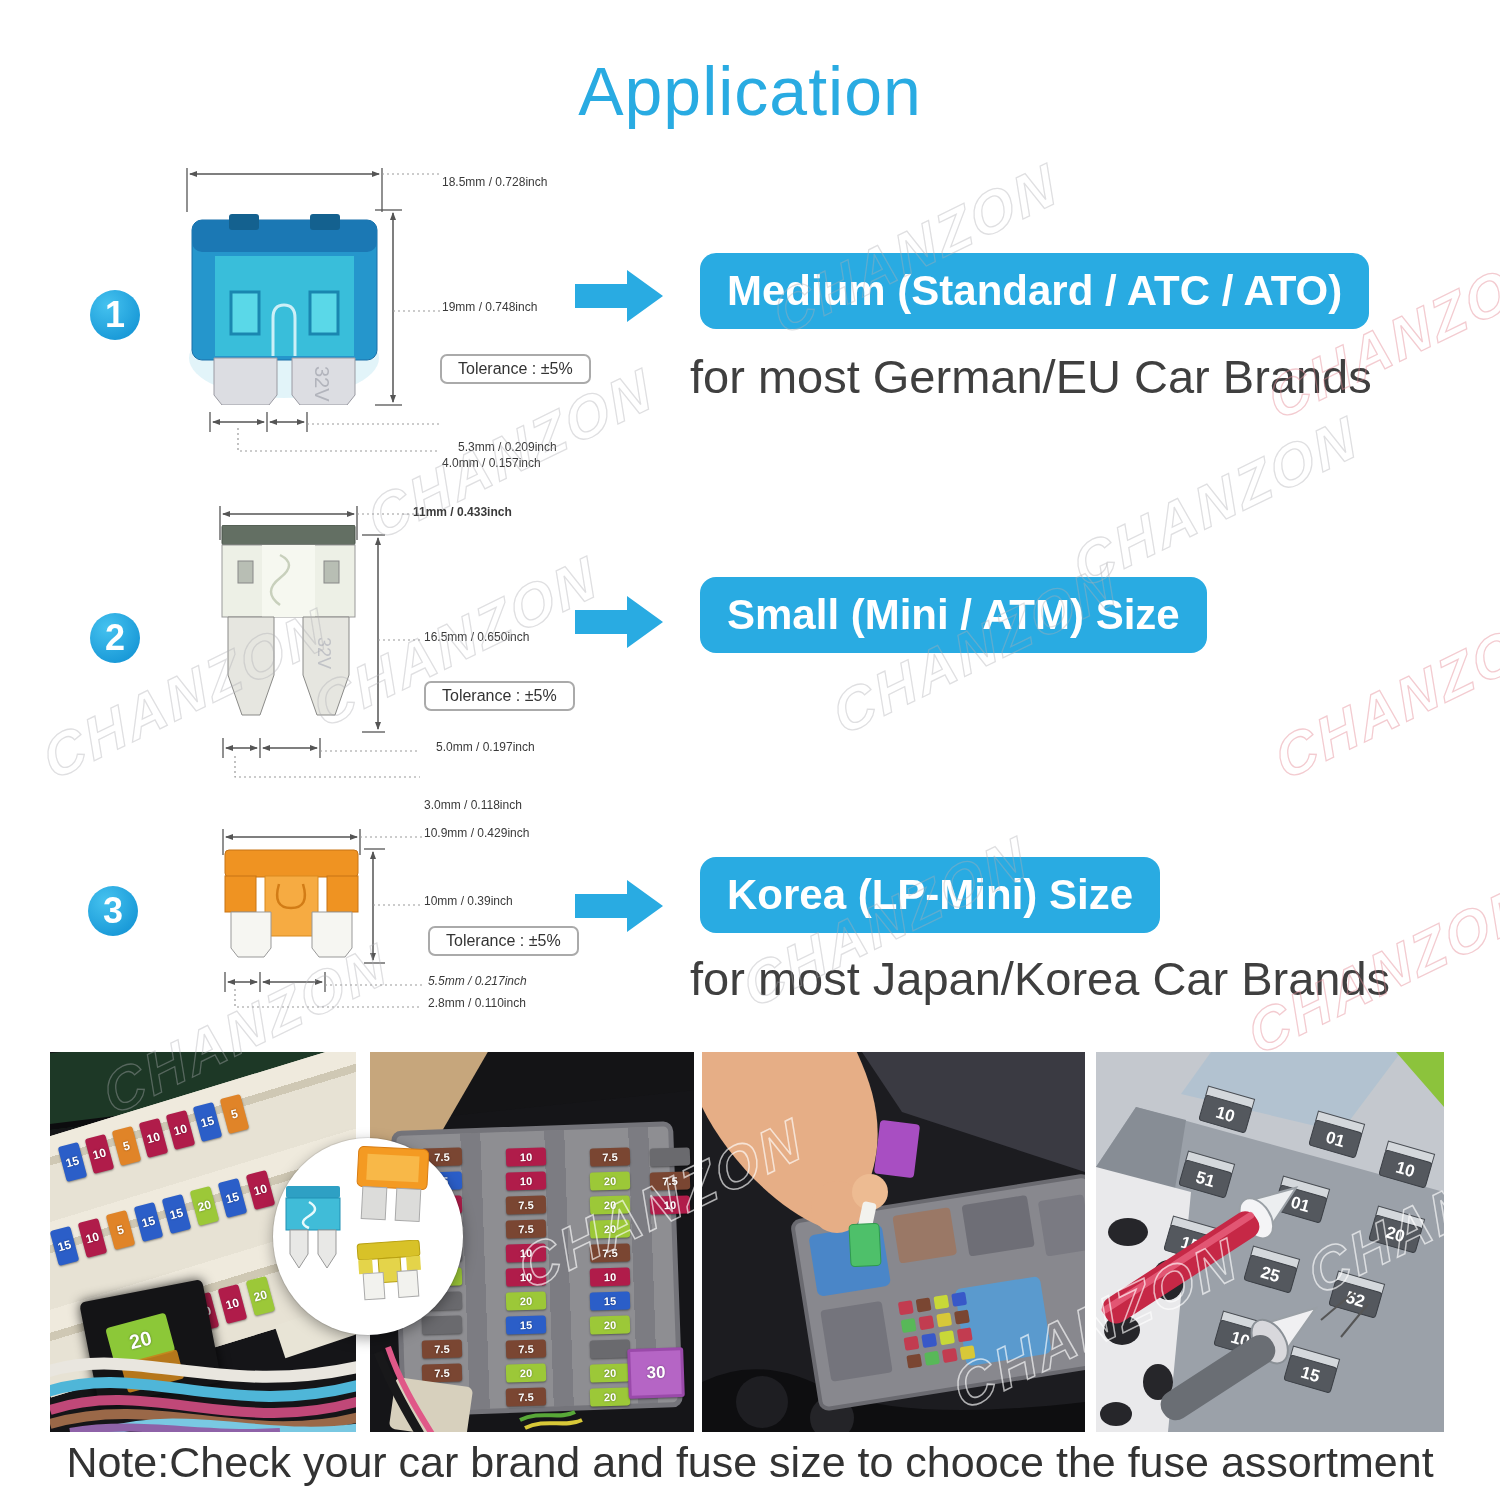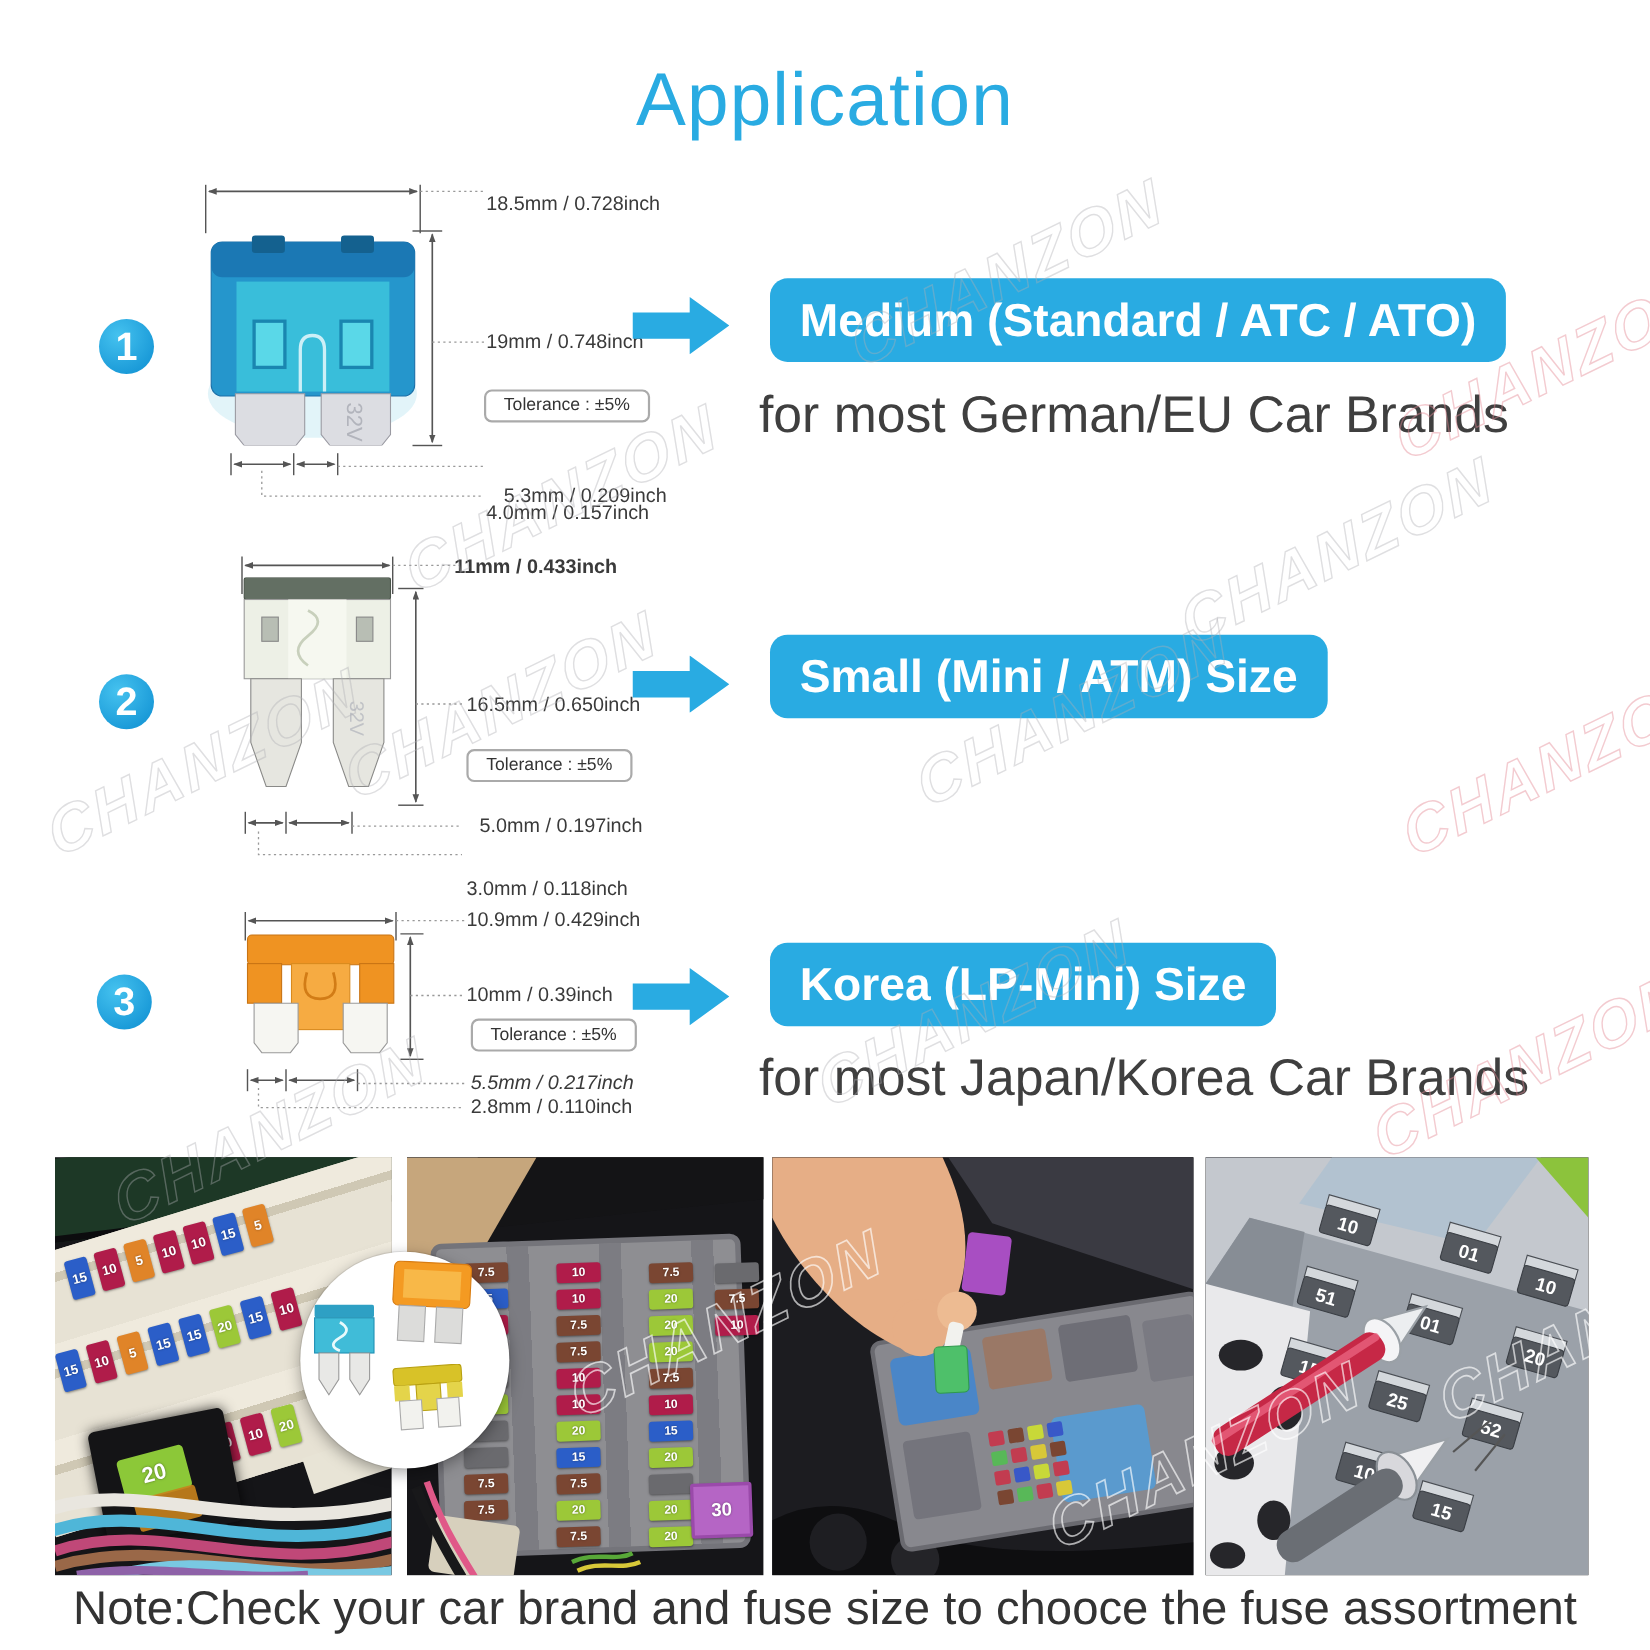--- a/index.html
+++ b/index.html
@@ -6,21 +6,21 @@
   #canvas{position:relative;width:1500px;height:1500px;background:#fff;overflow:hidden;
           font-family:"Liberation Sans","DejaVu Sans",sans-serif;}
   
   #title{position:absolute;top:52px;left:0;width:100%;text-align:center;
          font-size:68px;font-weight:400;color:#29ABE2;letter-spacing:1px;}
   
   .badge{position:absolute;width:50px;height:50px;border-radius:50%;
          background:radial-gradient(circle at 35% 30%,#45c2ef,#1a9ad8 75%);
          color:#fff;font-size:36px;font-weight:bold;display:flex;align-items:center;justify-content:center;}
   
-  .dim{position:absolute;font-size:18px;color:#3a3a3a;white-space:nowrap;}
+  .dim{position:absolute;font-size:12px;color:#3a3a3a;white-space:nowrap;}
   .tol{position:absolute;font-size:16px;color:#333;border:2px solid #aaa;border-radius:7px;
        padding:4px 16px;background:#fff;white-space:nowrap;}
   
   .pill{position:absolute;left:700px;height:76px;background:#29ABE2;border-radius:16px;
         display:flex;align-items:center;padding:0 27px;width:max-content;}
   .pill span{color:#fff;font-size:42px;font-weight:bold;white-space:nowrap;}
   .desc{position:absolute;left:690px;font-size:47px;color:#3f3f3f;white-space:nowrap;}
   .arrowsvg{position:absolute;left:575px;width:88px;height:52px;}
   
   .fusewrap{position:absolute;}

